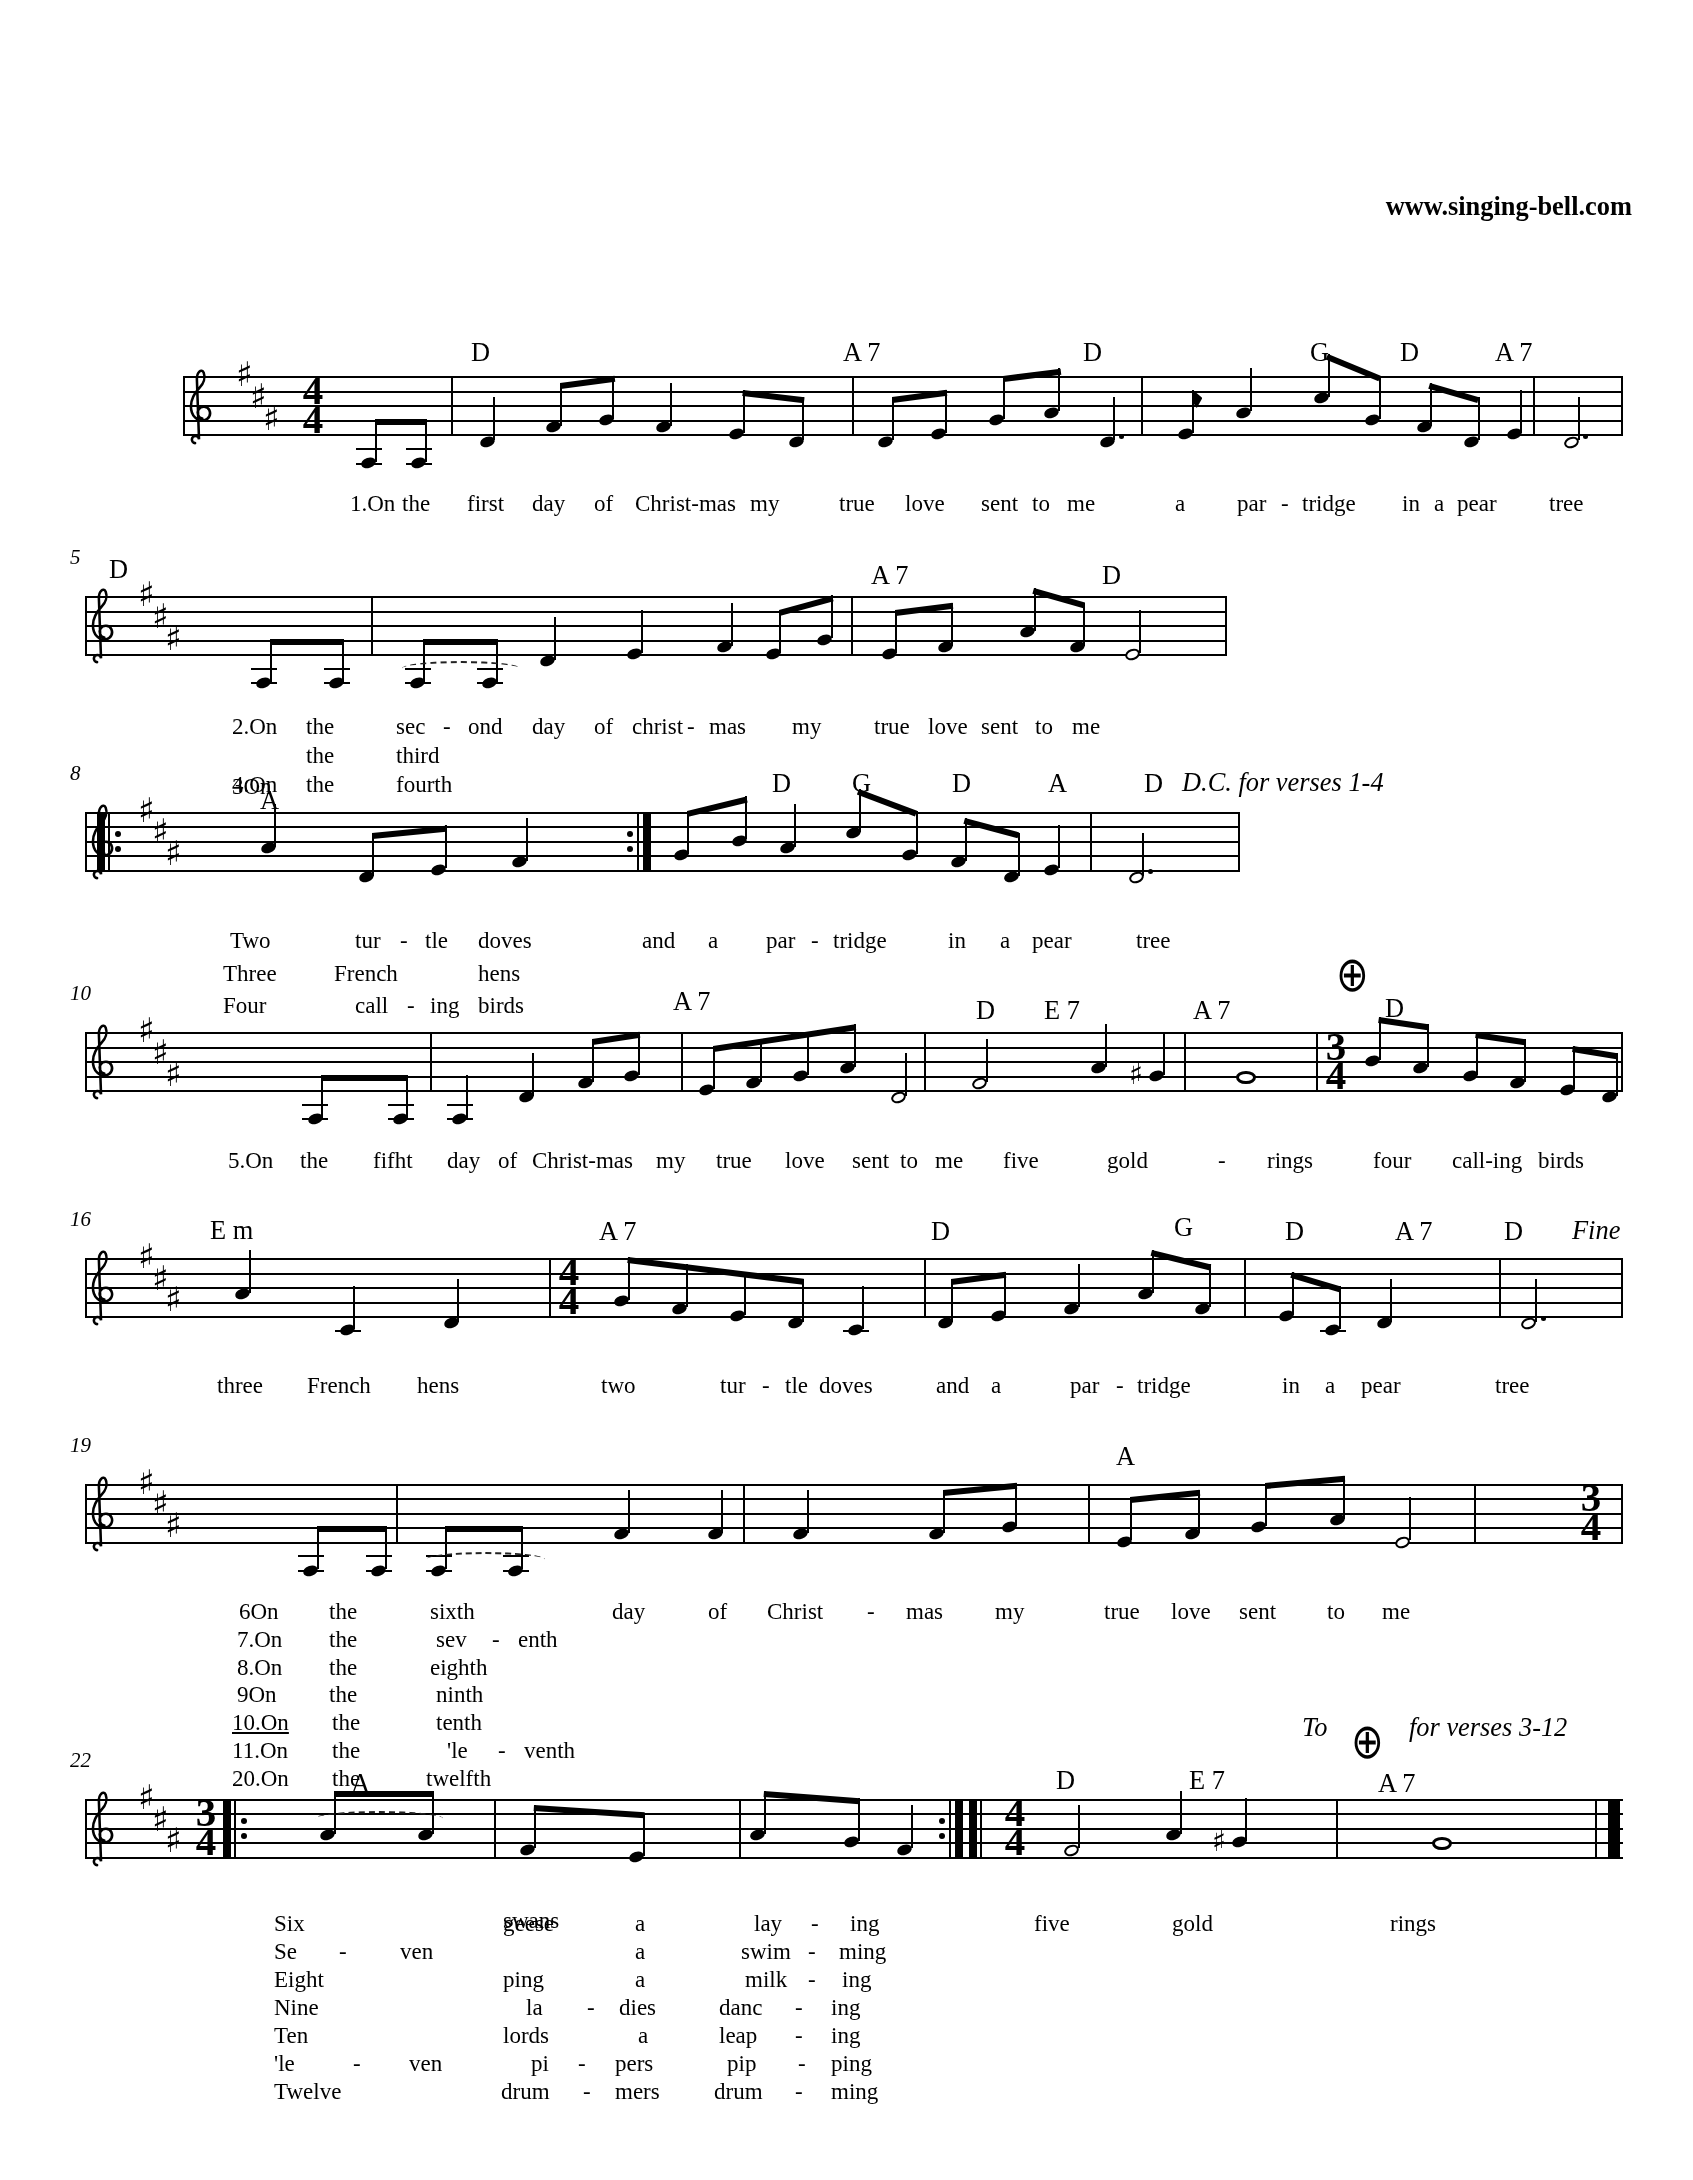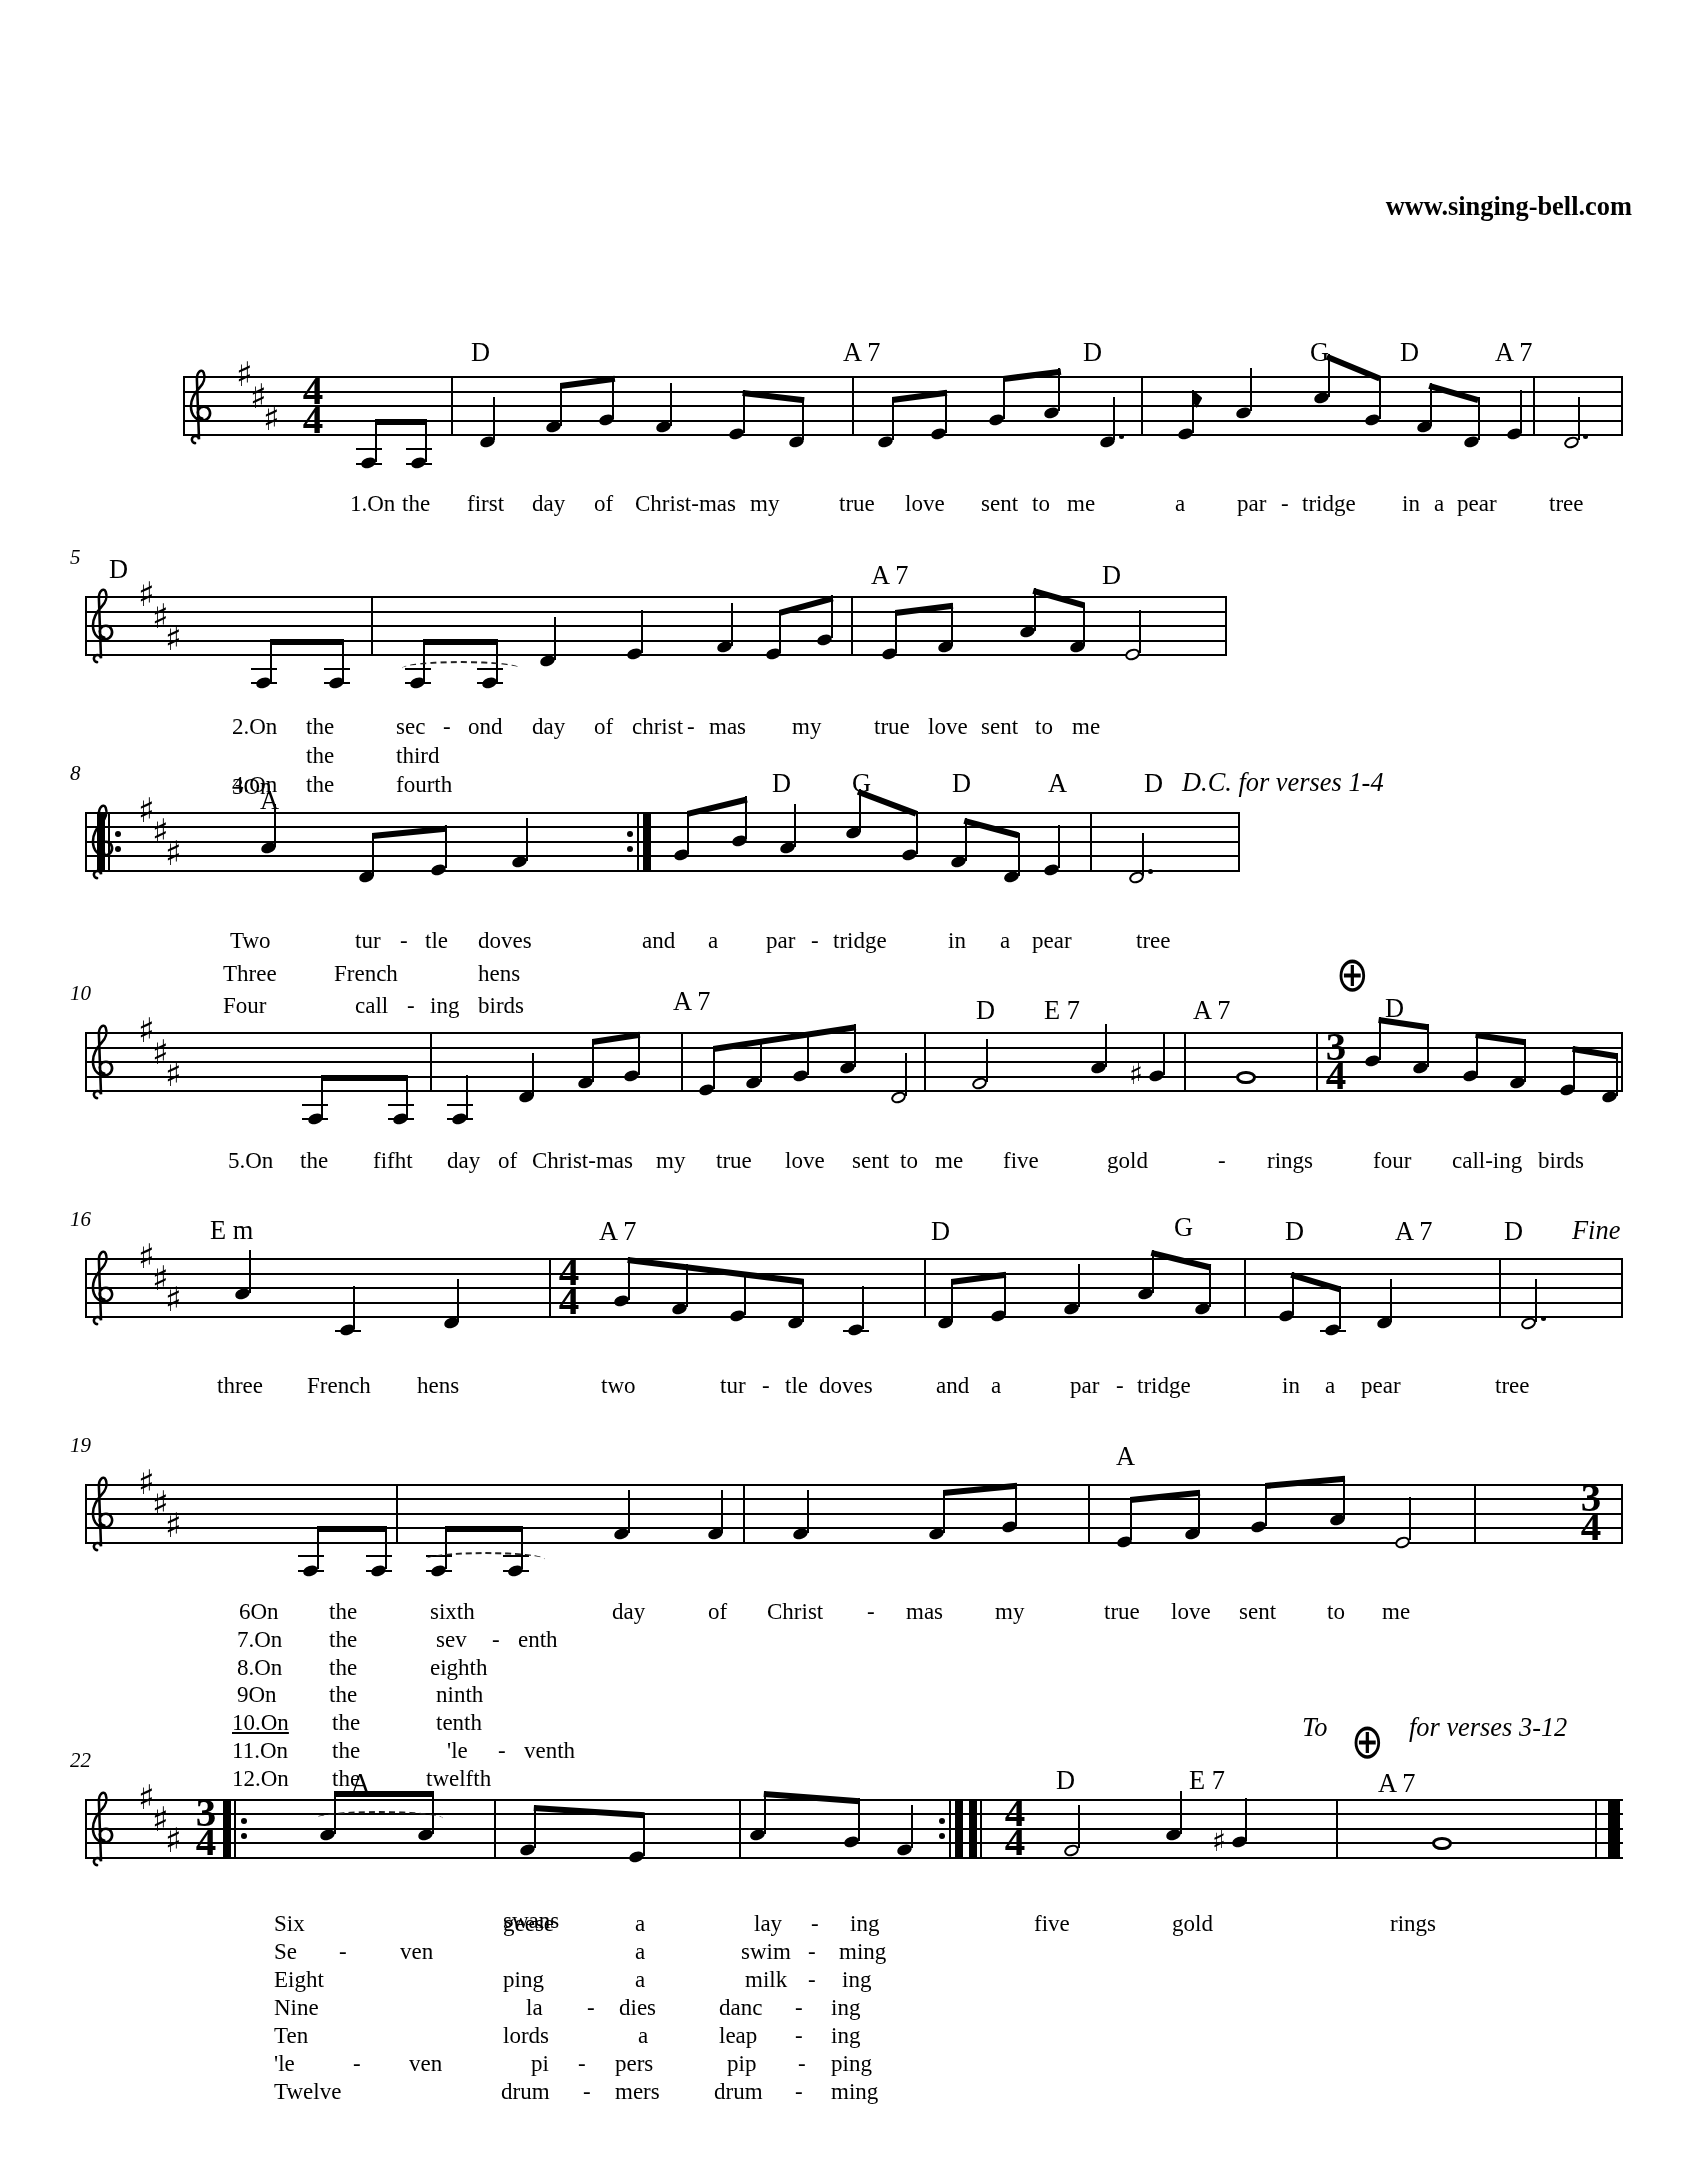--- a/index.html
+++ b/index.html
@@ -587,21 +587,21 @@
       <div class="abs lyr" style="left: 329px; top: 1682px;">the</div>
       <div class="abs lyr" style="left: 436px; top: 1682px;">ninth</div>
       <div class="abs lyr" style="left: 232px; top: 1710px; text-decoration: underline;">10.On</div>
       <div class="abs lyr" style="left: 332px; top: 1710px;">the</div>
       <div class="abs lyr" style="left: 436px; top: 1710px;">tenth</div>
       <div class="abs lyr" style="left: 232px; top: 1738px;">11.On</div>
       <div class="abs lyr" style="left: 332px; top: 1738px;">the</div>
       <div class="abs lyr" style="left: 447px; top: 1738px;">'le</div>
       <div class="abs lyr" style="left: 498px; top: 1738px;">-</div>
       <div class="abs lyr" style="left: 524px; top: 1738px;">venth</div>
-      <div class="abs lyr" style="left: 232px; top: 1766px;">12.On</div>
+      <div class="abs lyr" style="left: 232px; top: 1766px;">20.On</div>
       <div class="abs lyr" style="left: 332px; top: 1766px;">the</div>
       <div class="abs lyr" style="left: 426px; top: 1766px;">twelfth</div>
       <div class="abs staff-line" style="left: 85px; top: 1799px; width: 1538px;"></div>
       <div class="abs staff-line" style="left: 85px; top: 1813px; width: 1538px;"></div>
       <div class="abs staff-line" style="left: 85px; top: 1828px; width: 1538px;"></div>
       <div class="abs staff-line" style="left: 85px; top: 1842px; width: 1538px;"></div>
       <div class="abs staff-line" style="left: 85px; top: 1857px; width: 1538px;"></div>
       <div class="abs barline" style="left: 85px; top: 1799px; height: 60px;"></div>
       <div class="abs clef" style="left: 89px; top: 1787px; width: 25.6px; height: 82px;"><svg width="25.6" height="82" viewBox="0 0 30 96">
           <path d="M 9.5 91.5 a 4.2 4.2 0 1 1 4.6 -4.4 L 11.6 17 C 11.2 8.5 17 3.5 19.6 9 C 21.8 14.5 19.6 21.5 14.8 26.5 C 8.6 33 4.6 40 4.6 48.5 C 4.6 59.5 12.4 66.5 19.6 65 C 26 63.7 28.6 57.7 26.2 52.8 C 23.8 48 16.6 47.6 13.6 52 C 11 56 13 62 18 62.8" fill="none" stroke="#000" stroke-width="3" stroke-linecap="round"></path>

